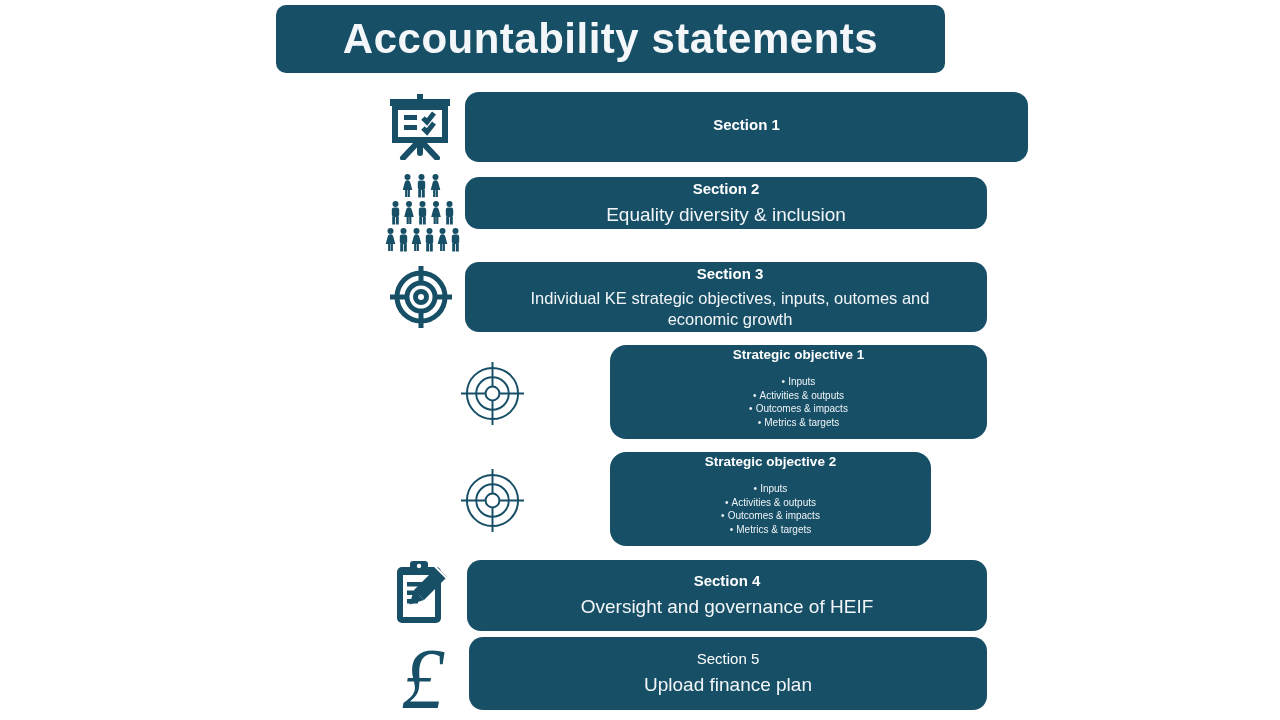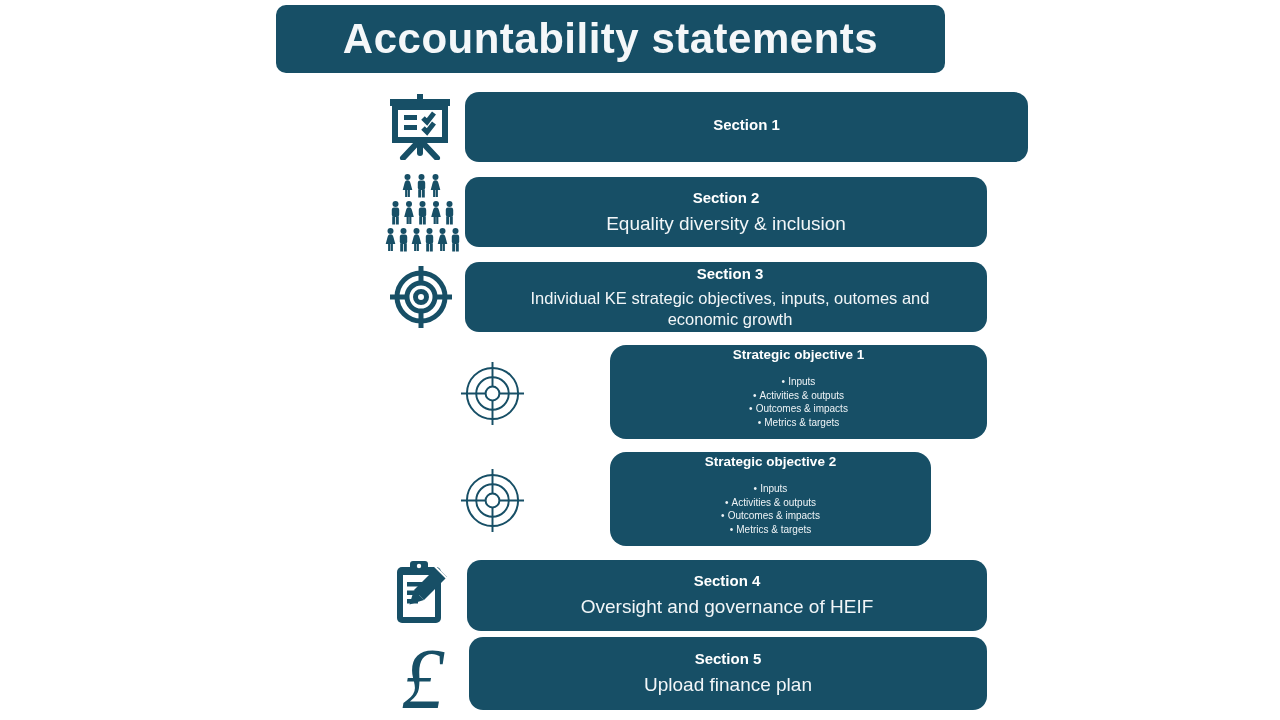--- a/index.html
+++ b/index.html
@@ -11,21 +11,21 @@
   .box{
     background:#174f66;border-radius:14px;color:#fff;
     display:flex;flex-direction:column;align-items:center;justify-content:center;
     text-align:center;box-sizing:border-box;
   }
   .title-box{
     left:276px;top:5px;width:669px;height:68px;border-radius:10px;
   }
   .title-box .t{font-size:42px;font-weight:700;letter-spacing:.5px;color:#f4f7f9;}
   .sec-label{font-size:15px;font-weight:700;margin-bottom:6px;color:#fff;}
-  .sec-label.regular{font-weight:700;}
+  .sec-label.regular{font-weight:400;}
   .sec-sub{font-size:19px;font-weight:400;color:#f2f6f8;line-height:1.25;}
   .sec-sub.small{font-size:16.5px;padding:0 20px;}
   .obj-label{font-size:13.5px;font-weight:700;margin-bottom:5px;}
   .obj-bullets{list-style:none;margin:8px;padding:0;}
   .obj-bullets li{font-size:10px;line-height:13.5px;color:#eef3f6;}
   .obj-bullets li::before{content:"\2022";margin-right:3px;}
   .icon-wrap{display:flex;align-items:center;justify-content:center;}
   .pound{
     font-family:"Liberation Serif","DejaVu Serif",serif;font-style:italic;
     font-size:86px;line-height:1;color:#174f66;
@@ -88,21 +88,21 @@
         <use href="#pf" x="45.5" y="27"></use>
         <use href="#pm" x="59" y="27"></use>
       <use href="#pf" x="0" y="54"></use>
         <use href="#pm" x="13" y="54"></use>
         <use href="#pf" x="26" y="54"></use>
         <use href="#pm" x="39" y="54"></use>
         <use href="#pf" x="52" y="54"></use>
         <use href="#pm" x="65" y="54"></use>
     </svg>
   </div>
-  <div class="abs box" style="left:465px;top:177px;width:522px;height:70px;">
+  <div class="abs box" style="left:465px;top:177px;width:522px;height:52px;">
     <div class="sec-label">Section 2</div>
     <div class="sec-sub">Equality diversity &amp; inclusion</div>
   </div>
 
   <div class="abs icon-wrap" style="left:388px;top:264px;width:66px;height:66px;">
     <svg width="66" height="66" viewBox="0 0 66 66" fill="none" stroke="#174f66">
       <circle cx="33" cy="33" r="24" stroke-width="5"></circle>
       <circle cx="33" cy="33" r="14" stroke-width="5"></circle>
       <circle cx="33" cy="33" r="5.5" stroke-width="5"></circle>
       <g stroke-width="5">

